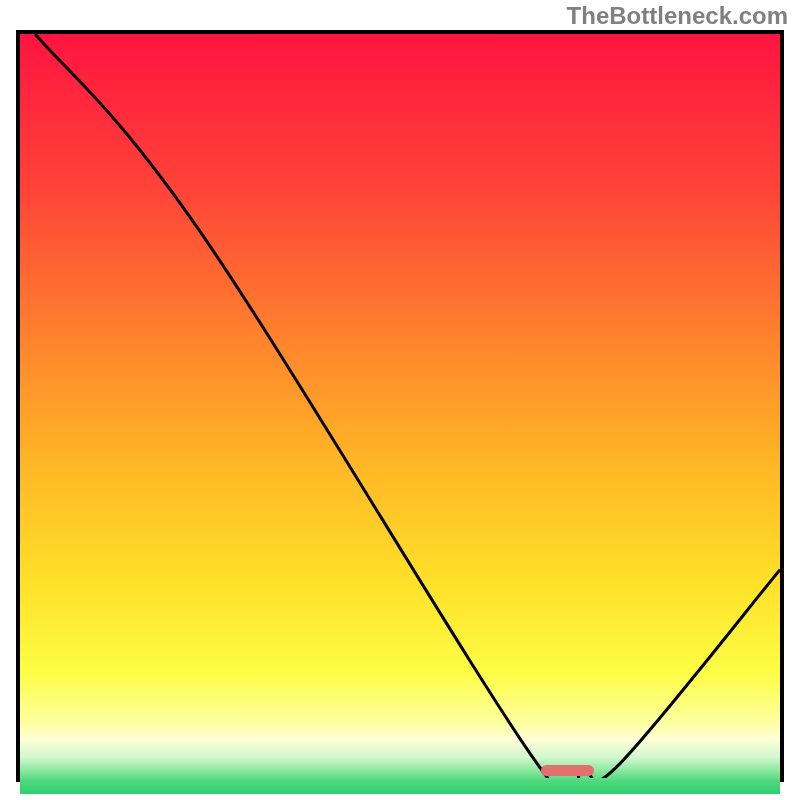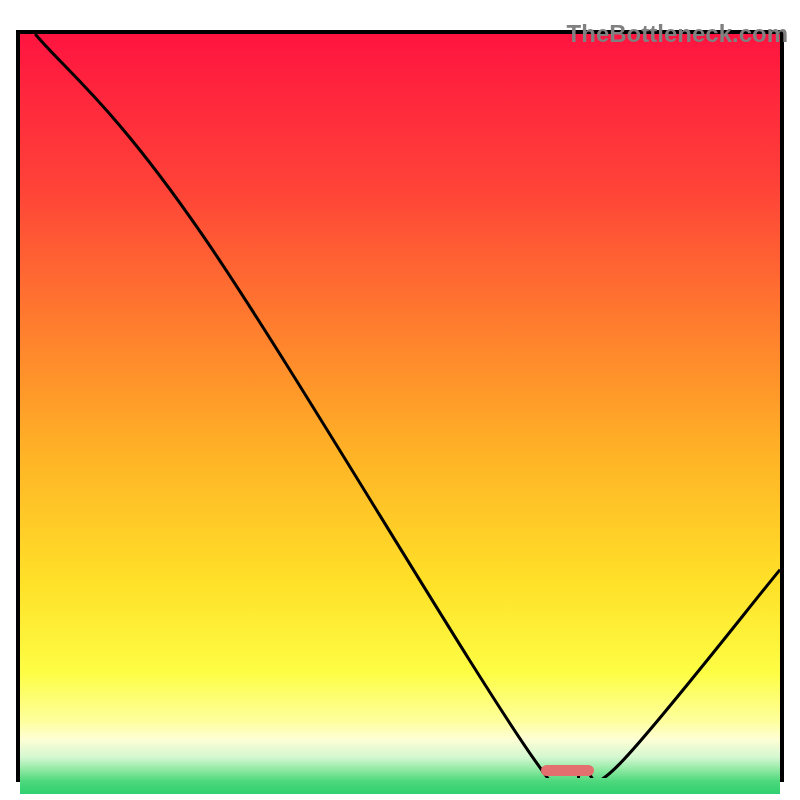--- a/index.html
+++ b/index.html
@@ -10,21 +10,21 @@
     background: #ffffff;
     font-family: Arial, Helvetica, sans-serif;
   }
   .container {
     position: relative;
     width: 800px;
     height: 800px;
   }
   .watermark {
     position: absolute;
-    top: 20px;
+    top: 2px;
     right: 12px;
     font-size: 24px;
     font-weight: bold;
     color: #808080;
     z-index: 10;
   }
   .plot-frame {
     position: absolute;
     left: 16px;
     top: 30px;

